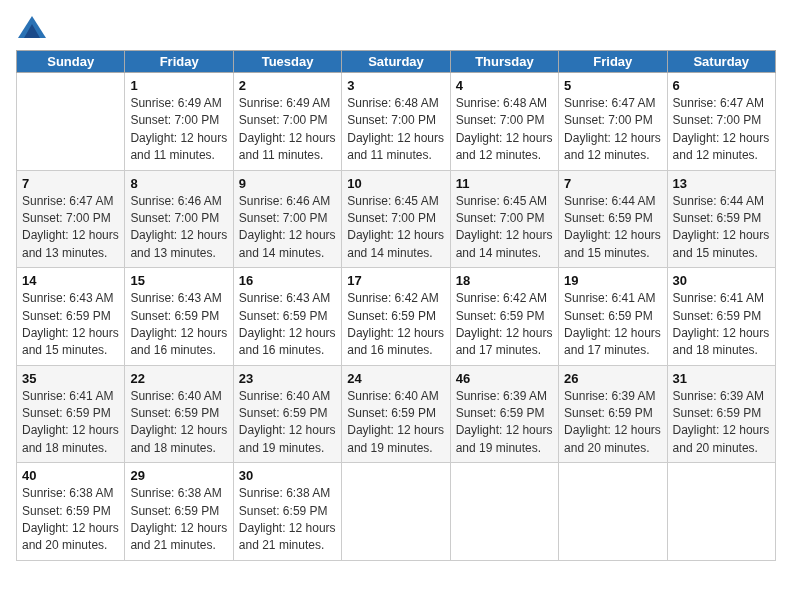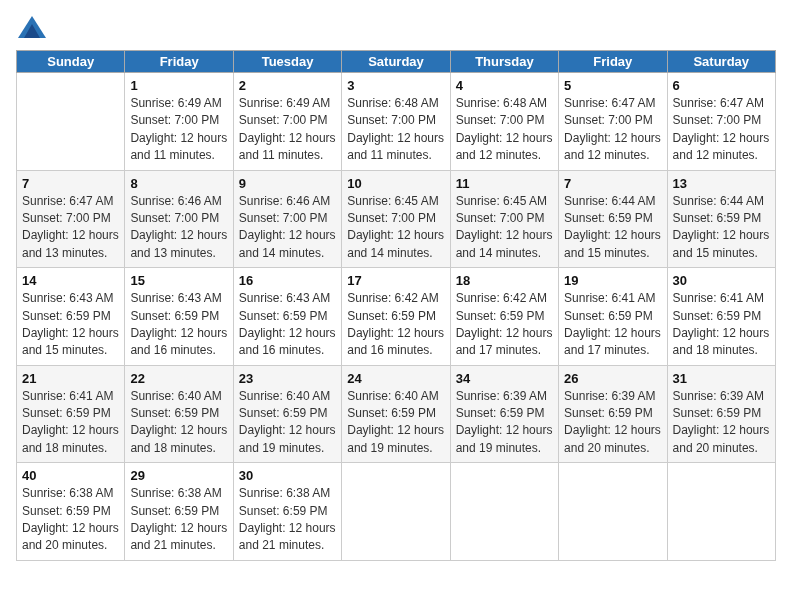--- a/index.html
+++ b/index.html
@@ -281,21 +281,21 @@
         <span class="day-num">30</span>
         <div class="day-info">
           <span>Sunrise: 6:41 AM</span><br>
           <span>Sunset: 6:59 PM</span><br>
           <span>Daylight: 12 hours and 18 minutes.</span>
         </div>
       </td>
       </tr>
       <tr>
         <td>
-        <span class="day-num">21</span>
+        <span class="day-num">35</span>
         <div class="day-info">
           <span>Sunrise: 6:41 AM</span><br>
           <span>Sunset: 6:59 PM</span><br>
           <span>Daylight: 12 hours and 18 minutes.</span>
         </div>
       </td>
         <td>
         <span class="day-num">22</span>
         <div class="day-info">
           <span>Sunrise: 6:40 AM</span><br>
@@ -313,21 +313,21 @@
       </td>
         <td>
         <span class="day-num">24</span>
         <div class="day-info">
           <span>Sunrise: 6:40 AM</span><br>
           <span>Sunset: 6:59 PM</span><br>
           <span>Daylight: 12 hours and 19 minutes.</span>
         </div>
       </td>
         <td>
-        <span class="day-num">34</span>
+        <span class="day-num">46</span>
         <div class="day-info">
           <span>Sunrise: 6:39 AM</span><br>
           <span>Sunset: 6:59 PM</span><br>
           <span>Daylight: 12 hours and 19 minutes.</span>
         </div>
       </td>
         <td>
         <span class="day-num">26</span>
         <div class="day-info">
           <span>Sunrise: 6:39 AM</span><br>

